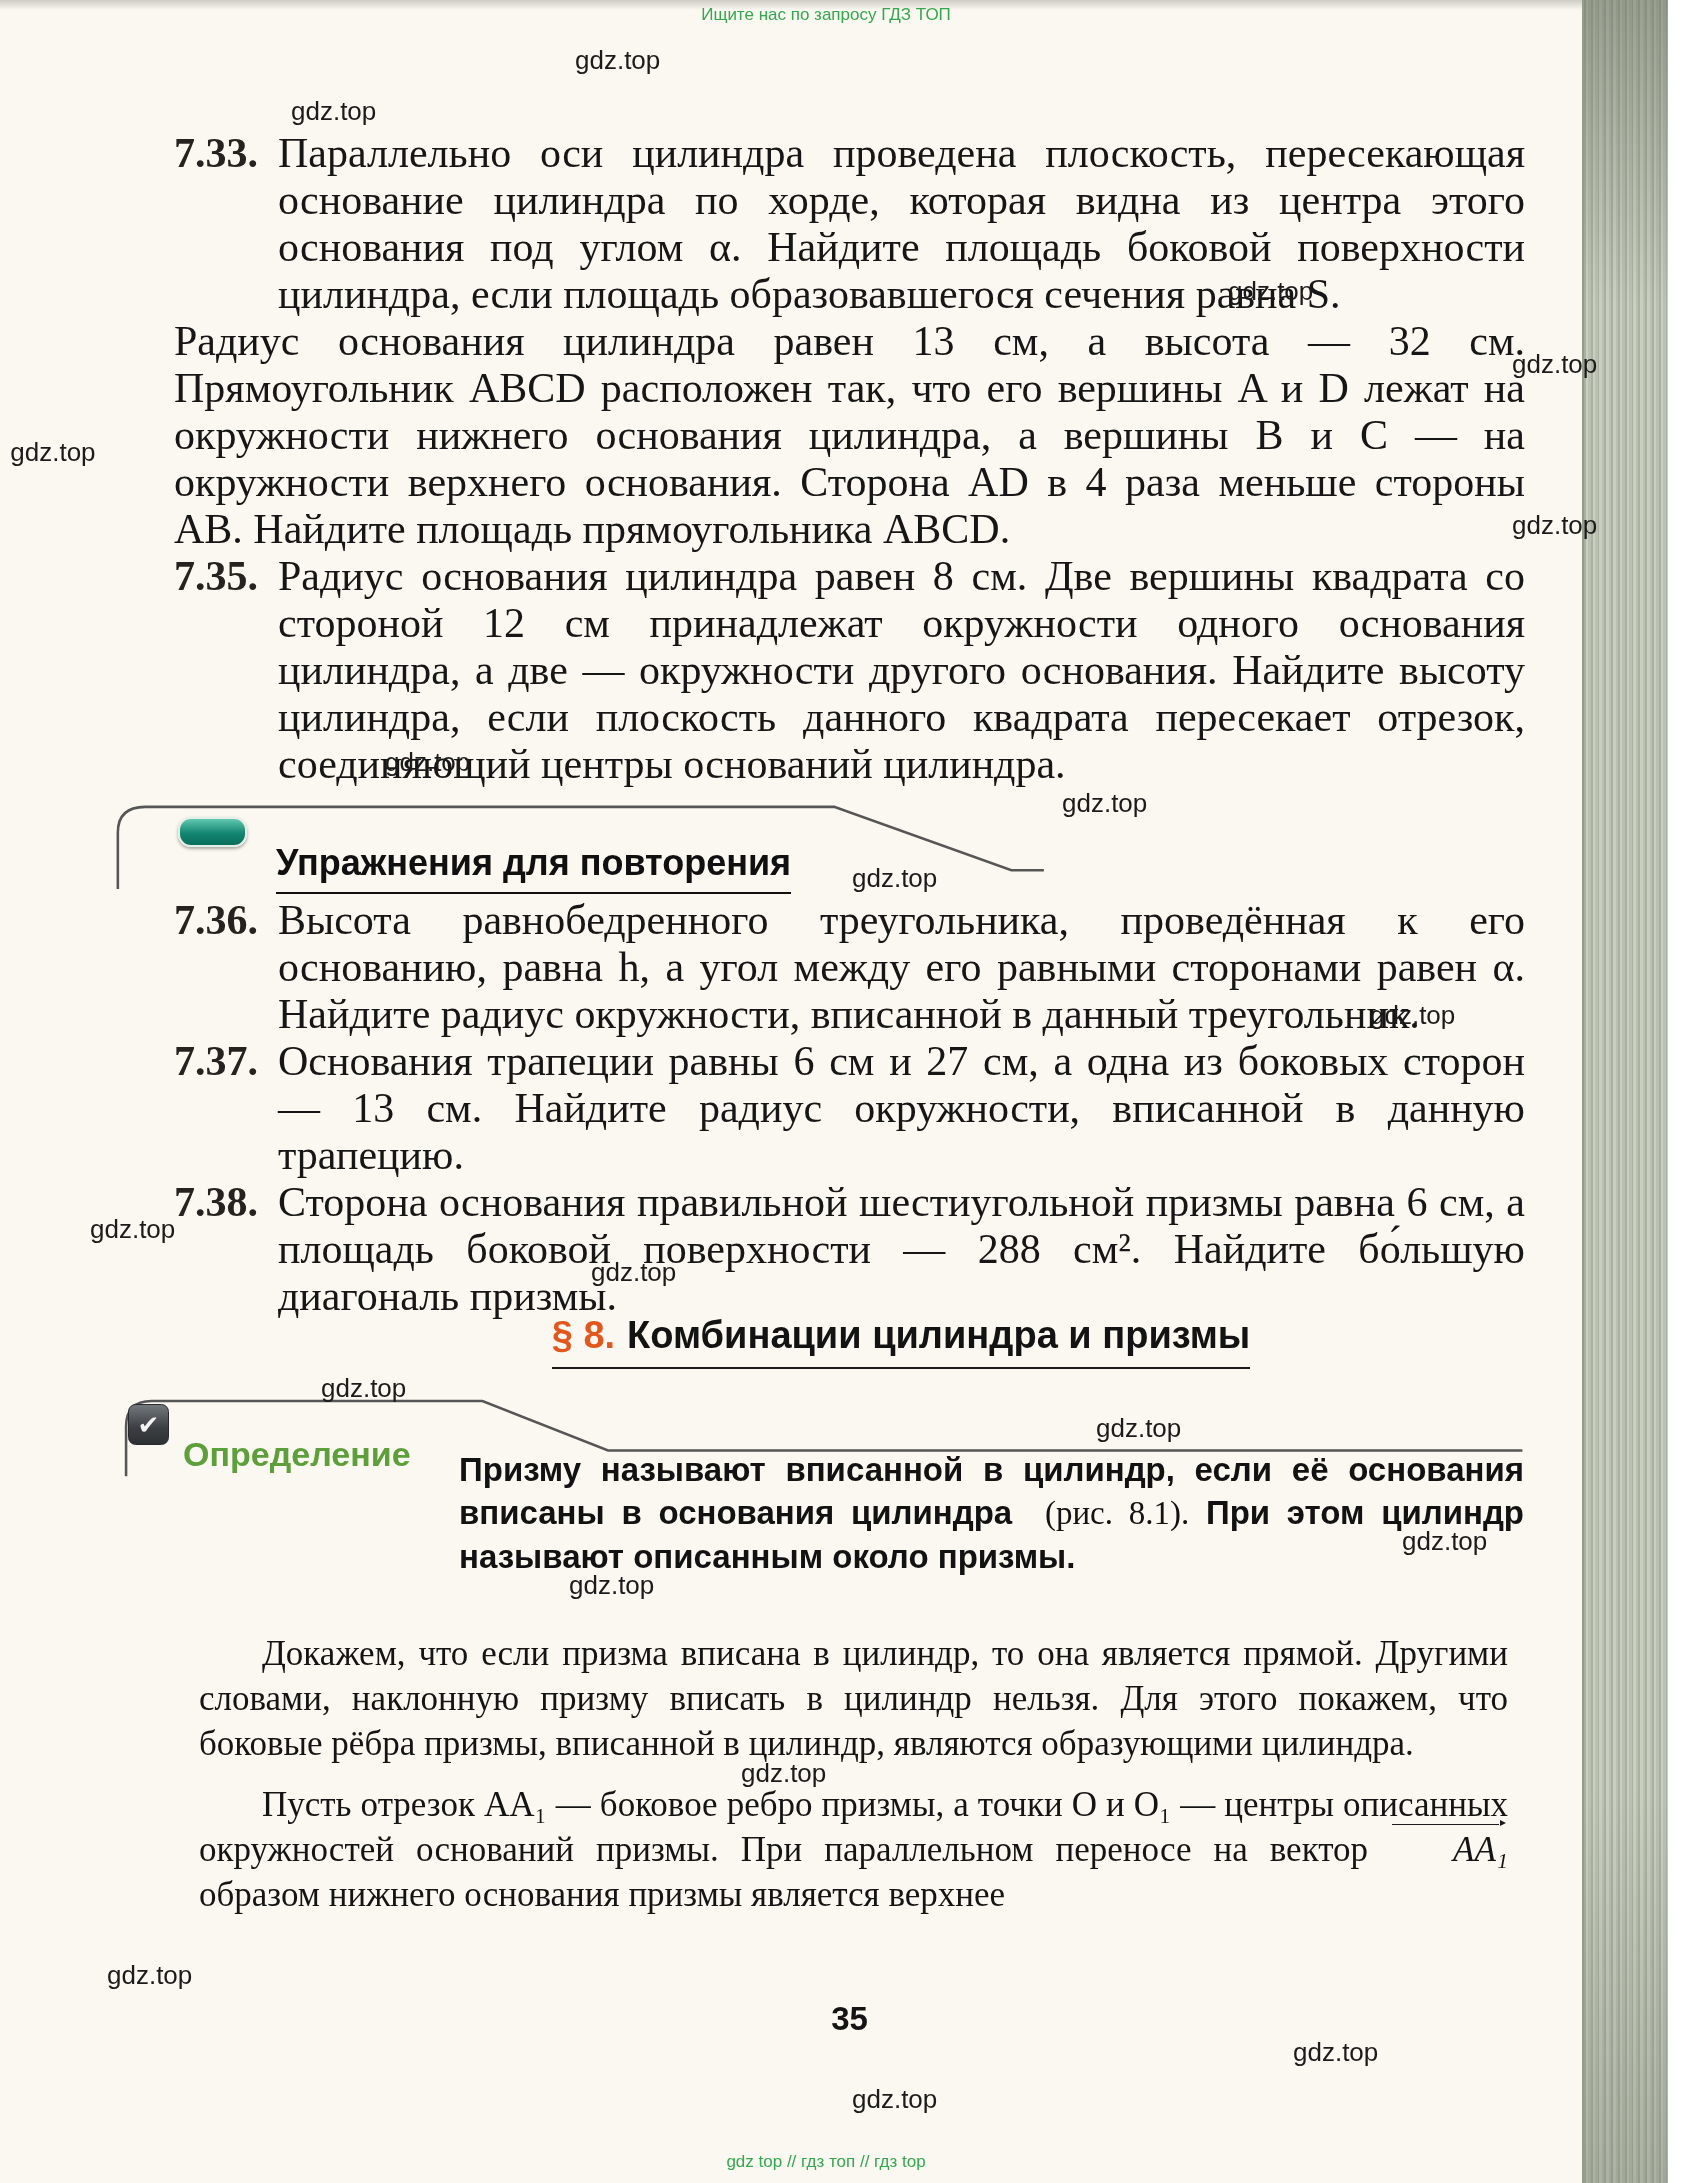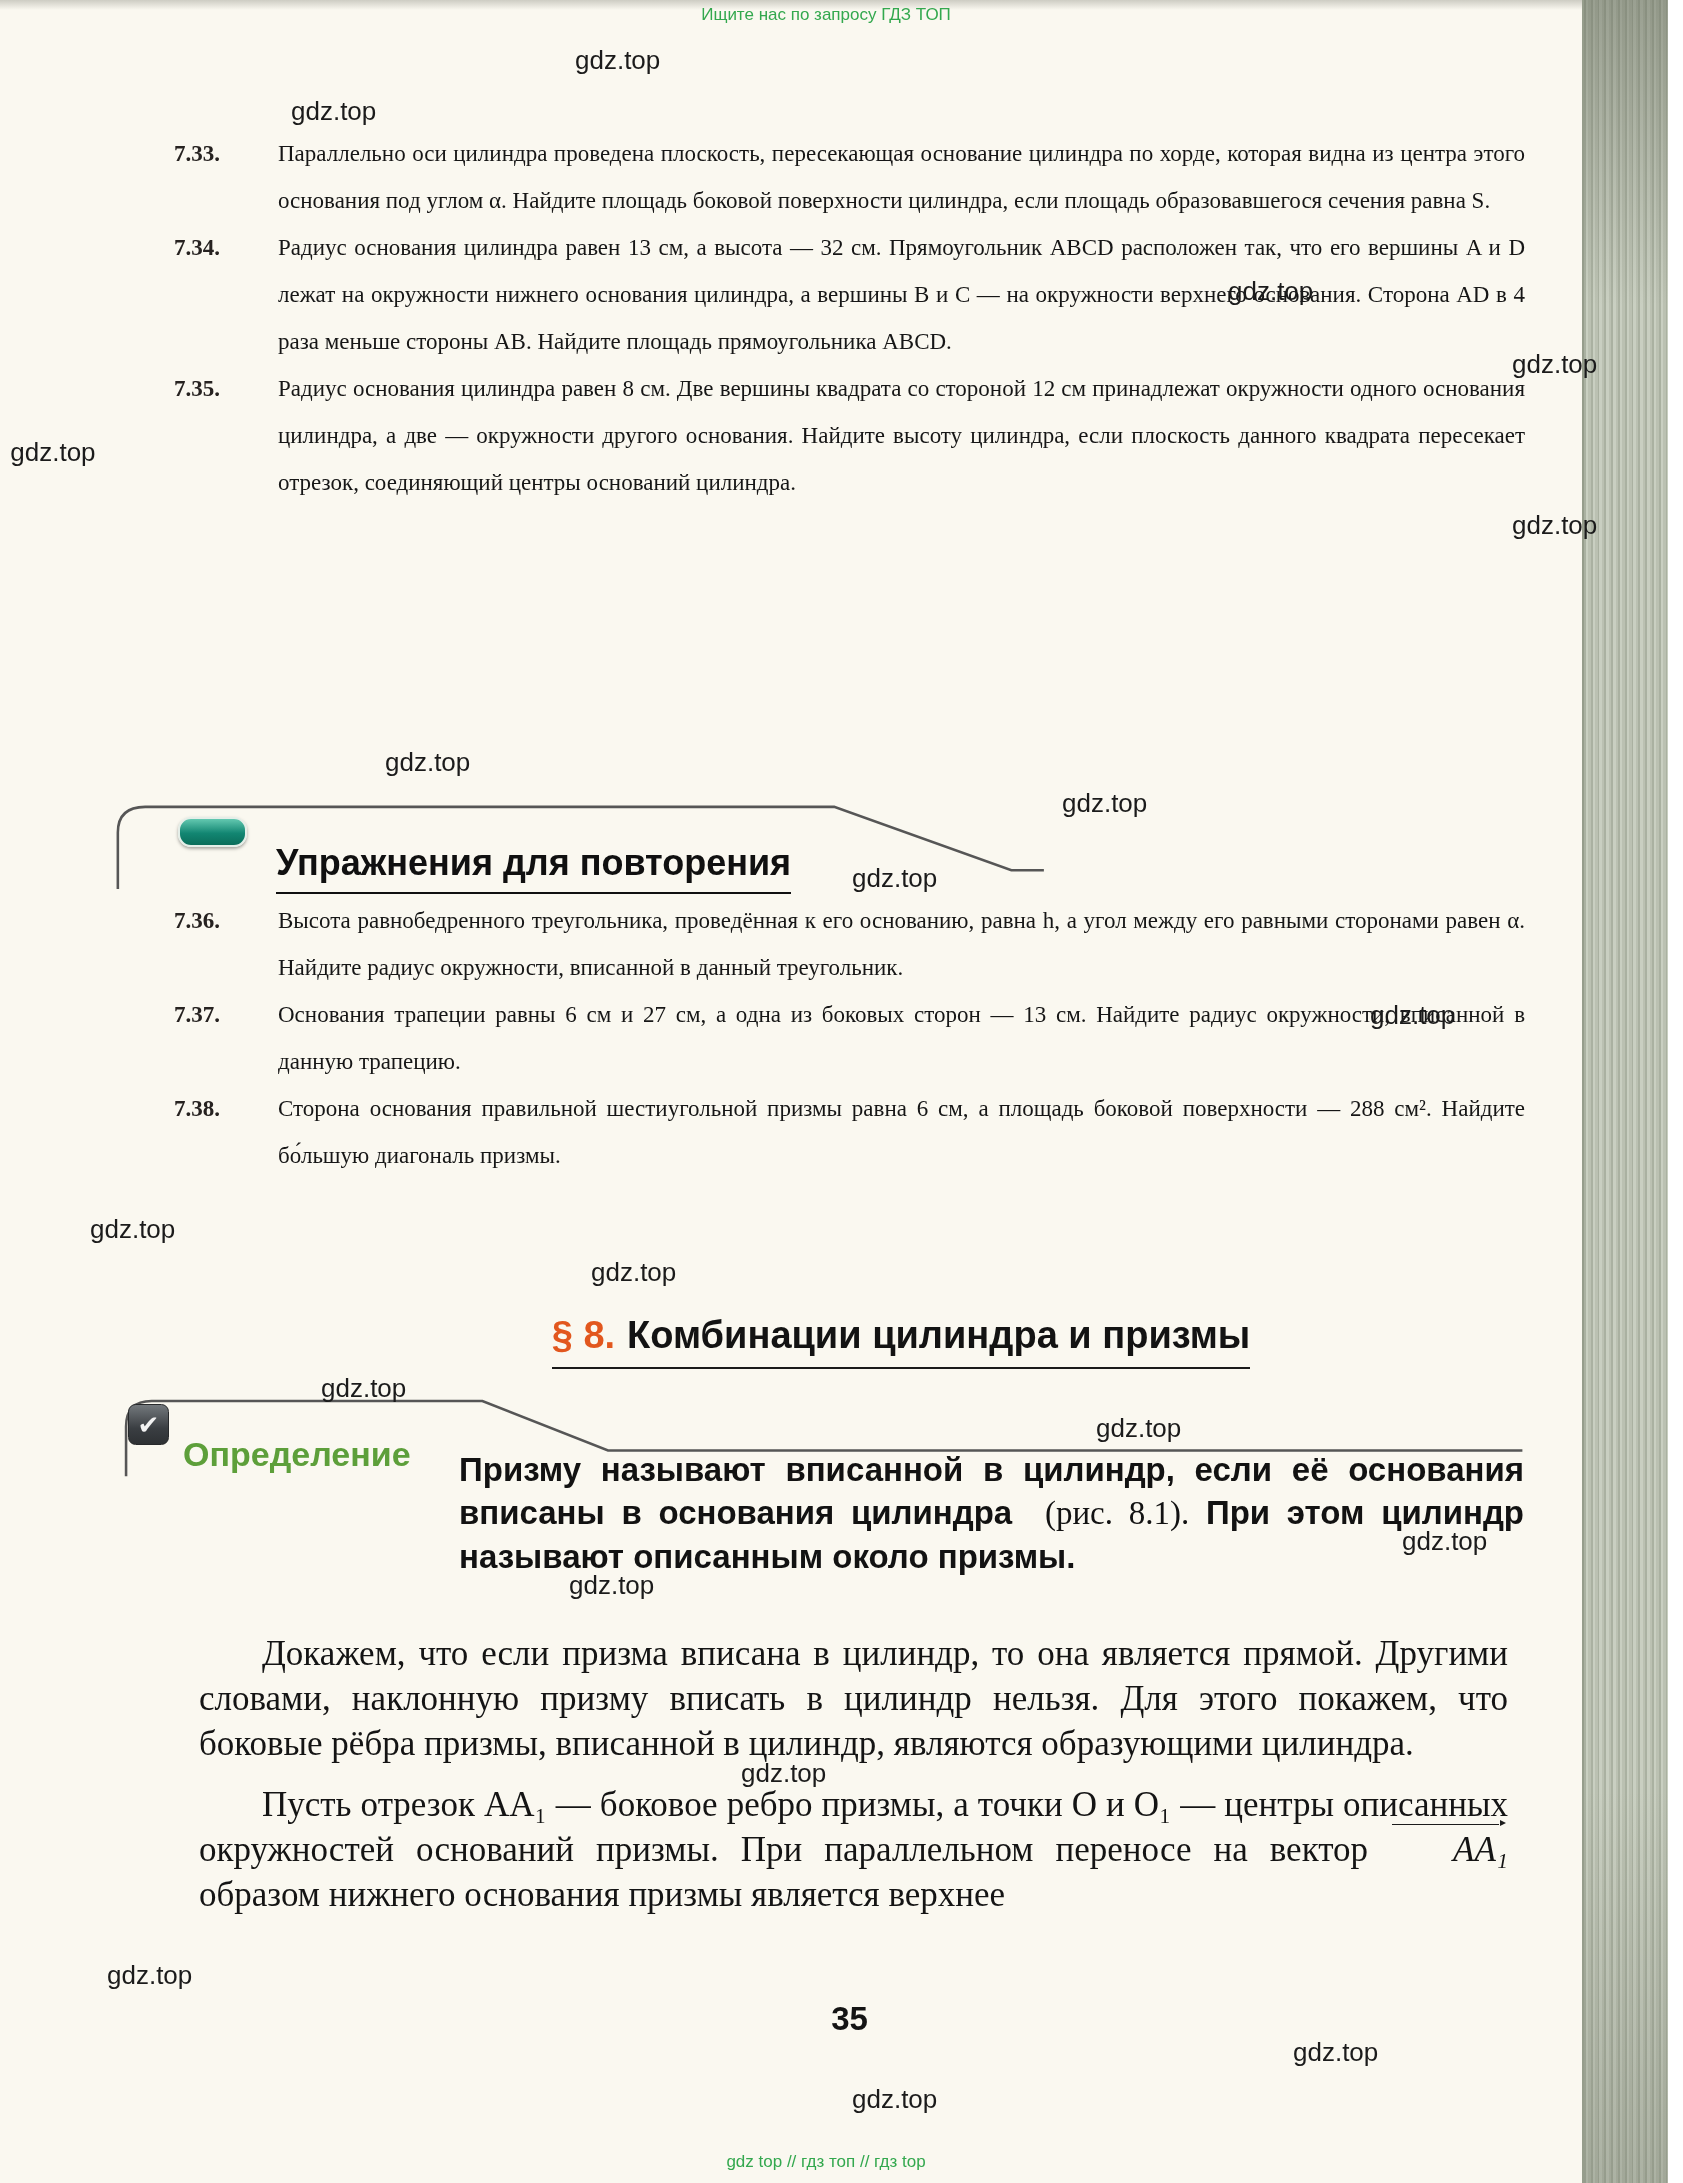--- a/index.html
+++ b/index.html
@@ -14,21 +14,21 @@
   
   .edge-white{position:absolute;right:0;top:0;width:15.4px;height:2183px;background:#ffffff;}
   .page-edge{position:absolute;right:15.4px;top:0;width:84px;height:2183px;
     background:repeating-linear-gradient(90deg,#aab1a1 0 1.7px,#c9cfc1 1.7px 4.3px,#bbc1b2 4.3px 6.8px);
     border-left:2.6px solid #969d8c;}
   .page-edge::after{content:"";position:absolute;inset:0;
     background:linear-gradient(180deg,rgba(96,102,86,.45),rgba(96,102,86,0) 14%,rgba(96,102,86,0) 82%,rgba(96,102,86,.28));}
 
   
   .problems{position:absolute;left:174px;width:1351px;
-    font-size:23px;line-height:47px;}
+    font-size:42px;line-height:47px;}
   .problem{display:flex;}
   .problem .num{flex:0 0 104px;font-weight:bold;color:#262220;}
   .problem .txt{flex:1;text-align:justify;}
 
   
   .tab-svg{position:absolute;pointer-events:none;}
   .pill-icon{position:absolute;left:178px;top:817px;width:65px;height:26px;border-radius:13px;
     background:linear-gradient(180deg,#63c8b0 0%,#128672 55%,#0a6d5a 100%);
     border:2.6px solid #e4eee8;box-shadow:0 1.7px 3.4px rgba(0,0,0,.35);}
   .h-rep{position:absolute;left:276px;top:803px;
@@ -83,21 +83,20 @@
 <div class="edge-white"></div>
 
 <div class="wm-top">Ищите нас по запросу ГДЗ ТОП</div>
 
 <section class="problems" style="top:130px;">
   <div class="problem">
     <span class="num">7.33.</span>
     <span class="txt">Параллельно оси цилиндра проведена плоскость, пересекающая основание цилиндра по хорде, которая видна из центра этого основания под углом α. Найдите площадь боковой поверхности цилиндра, если площадь образовавшегося сечения равна S.</span>
   </div>
   <div class="problem">
-    <span class="num">7.34.</span>
     <span class="txt">Радиус основания цилиндра равен 13 см, а высота — 32 см. Прямоугольник ABCD расположен так, что его вершины A и D лежат на окружности нижнего основания цилиндра, а вершины B и C — на окружности верхнего основания. Сторона AD в 4 раза меньше стороны AB. Найдите площадь прямоугольника ABCD.</span>
   </div>
   <div class="problem">
     <span class="num">7.35.</span>
     <span class="txt">Радиус основания цилиндра равен 8 см. Две вершины квадрата со стороной 12 см принадлежат окружности одного основания цилиндра, а две — окружности другого основания. Найдите высоту цилиндра, если плоскость данного квадрата пересекает отрезок, соединяющий центры оснований цилиндра.</span>
   </div>
 </section>
 
 <svg class="tab-svg" style="left:111px;top:793px;" width="950" height="103" viewBox="0 0 1110 120">
   <path d="M 8 112 L 8 46 Q 8 16 40 16 L 845 16 L 1052 90 L 1090 90" fill="none" stroke="#565656" stroke-width="3"></path>

